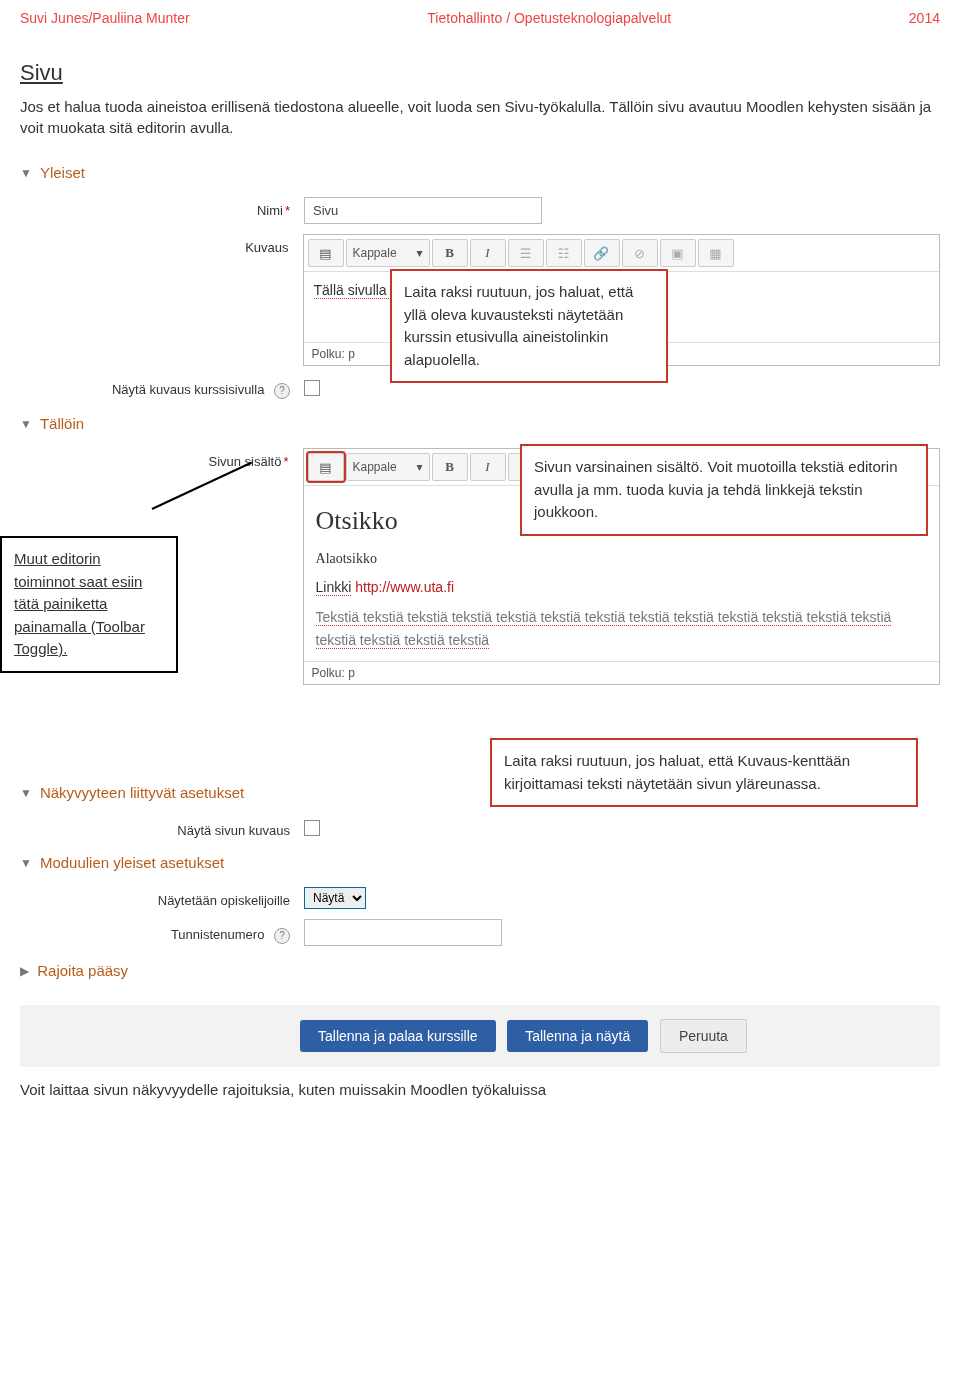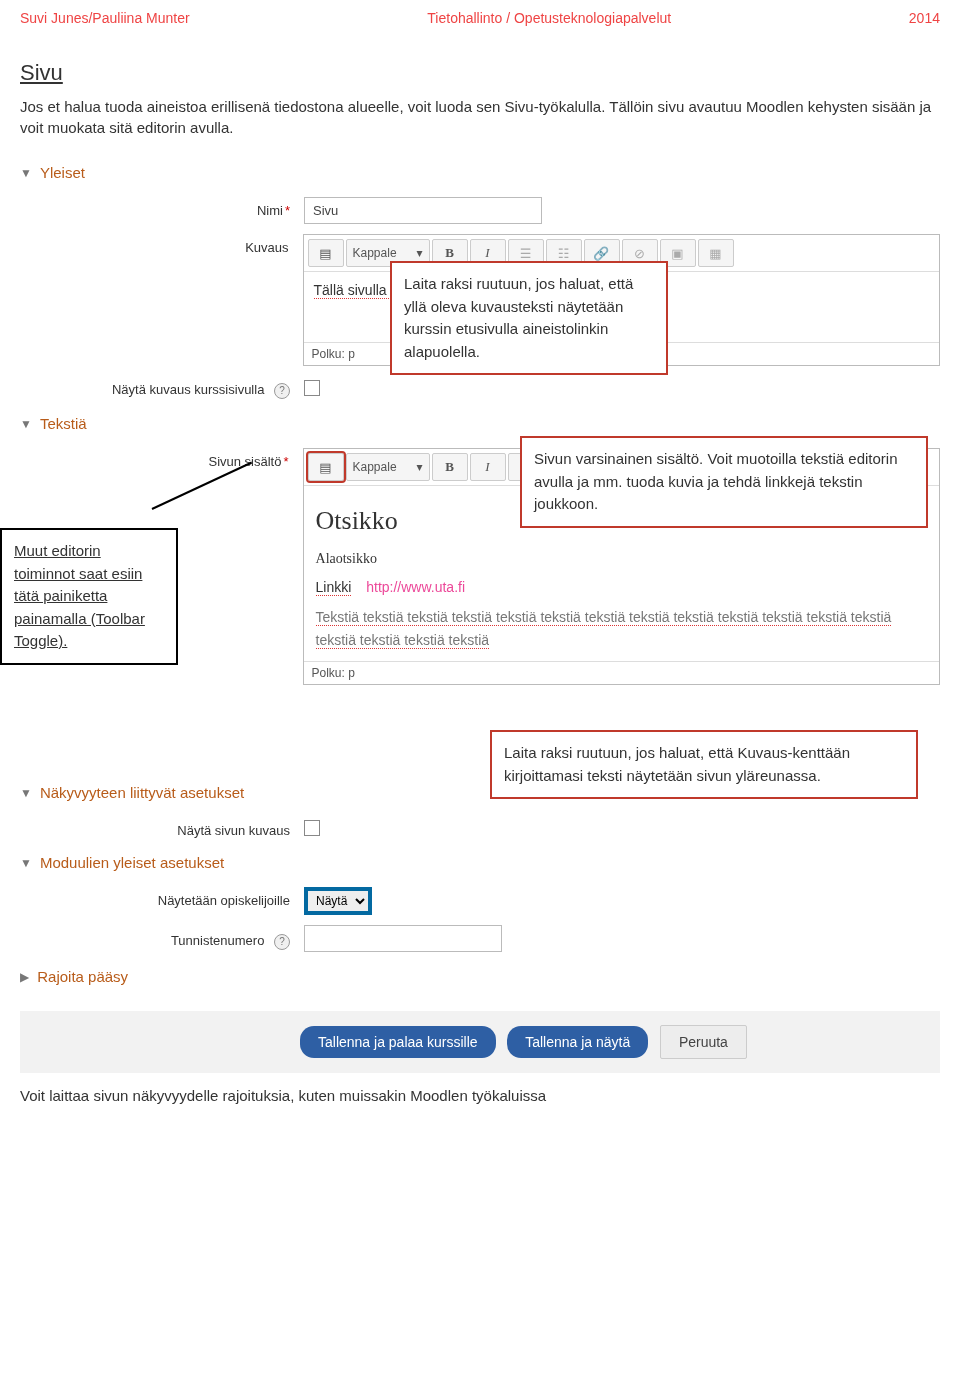--- a/index.html
+++ b/index.html
@@ -65,21 +65,21 @@
   .req { color: #c00; margin-left: 2px;}
   .text-input {
     border: 1px solid #bbb;
     padding: 5px 8px;
     font-size: 13px;
     background: #fff;
     color: #444;
     width: 220px;
   }
   .sel {
-    border: 4px solid #0369a1;
+    border: 1px solid #0369a1;
     background: #eee;
     padding: 2px 4px;
     font-size: 12px;
   }
   .toolbar {
     display: flex;
     align-items: center;
     gap: 2px;
   }
   .tb-btn {
@@ -133,45 +133,46 @@
     background:#fff;
     display:inline-block;
   }
   .callout {
     border: 2px solid #c0392b;
     padding: 10px 12px;
     font-size: 15px;
     line-height: 1.5;
     background: #fff;
     position: relative;
+    margin-top: 8px;
   }
   .callout-black { border-color: #000; }
   .overlay-area { position: relative; }
   .abs { position: absolute; }
   .arrowline {
     position: absolute;
     height: 2px;
     background: #000;
   }
   .rich-area {
     border: 1px solid #bbb;
     width: 640px;
     background: #fff;
   }
   .rich-body { padding: 10px 12px; font-size: 14px; line-height: 1.6;}
   .rich-h1 { font-family: Georgia, serif; font-size: 26px; margin: 4px 0 6px;}
   .rich-h2 { font-family: Georgia, serif; font-size: 14px; margin: 4px 0 6px;}
-  .linktext { color: #ec4899; margin-left: 11px; }
+  .linktext { color: #b91c1c; }
   .btn-blue {
     background: #2e5fa4;
     color: #fff;
     border: none;
     padding: 8px 18px;
     font-size: 14px;
-    border-radius: 14px;
+    border-radius: 3px;
     margin-right: 8px;
   }
   .btn-grey {
     background: #ededed;
     color: #444;
     border: 1px solid #ccc;
     padding: 8px 18px;
     font-size: 14px;
     border-radius: 2px;
   }
@@ -246,21 +247,21 @@
         <span class="helpdot">?</span>
       </div>
       <span class="checkbox"></span>
 
       <div class="callout abs" style="left:310px; top:-115px; width:250px;">Laita raksi ruutuun, jos haluat, että yllä oleva kuvausteksti näytetään kurssin etusivulla aineistolinkin alapuolella.</div>
     </div>
   </div>
 
   <div class="section-row">
     <span class="caret">▼</span>
-    <span class="section-title">Tekstiä</span>
+    <span class="section-title">Tällöin</span>
   </div>
 
   <div class="form-area overlay-area" style="min-height:300px;">
     <div class="form-row" style="position:relative;">
       <div class="form-label-col">
         <span>Sivun sisältö</span><span class="req">*</span>
       </div>
       <div class="rich-area">
         <div class="toolbar" style="padding:4px;border-bottom:1px solid #ddd;">
           <span class="tb-btn" style="outline:2px solid #c0392b;">▤</span>

